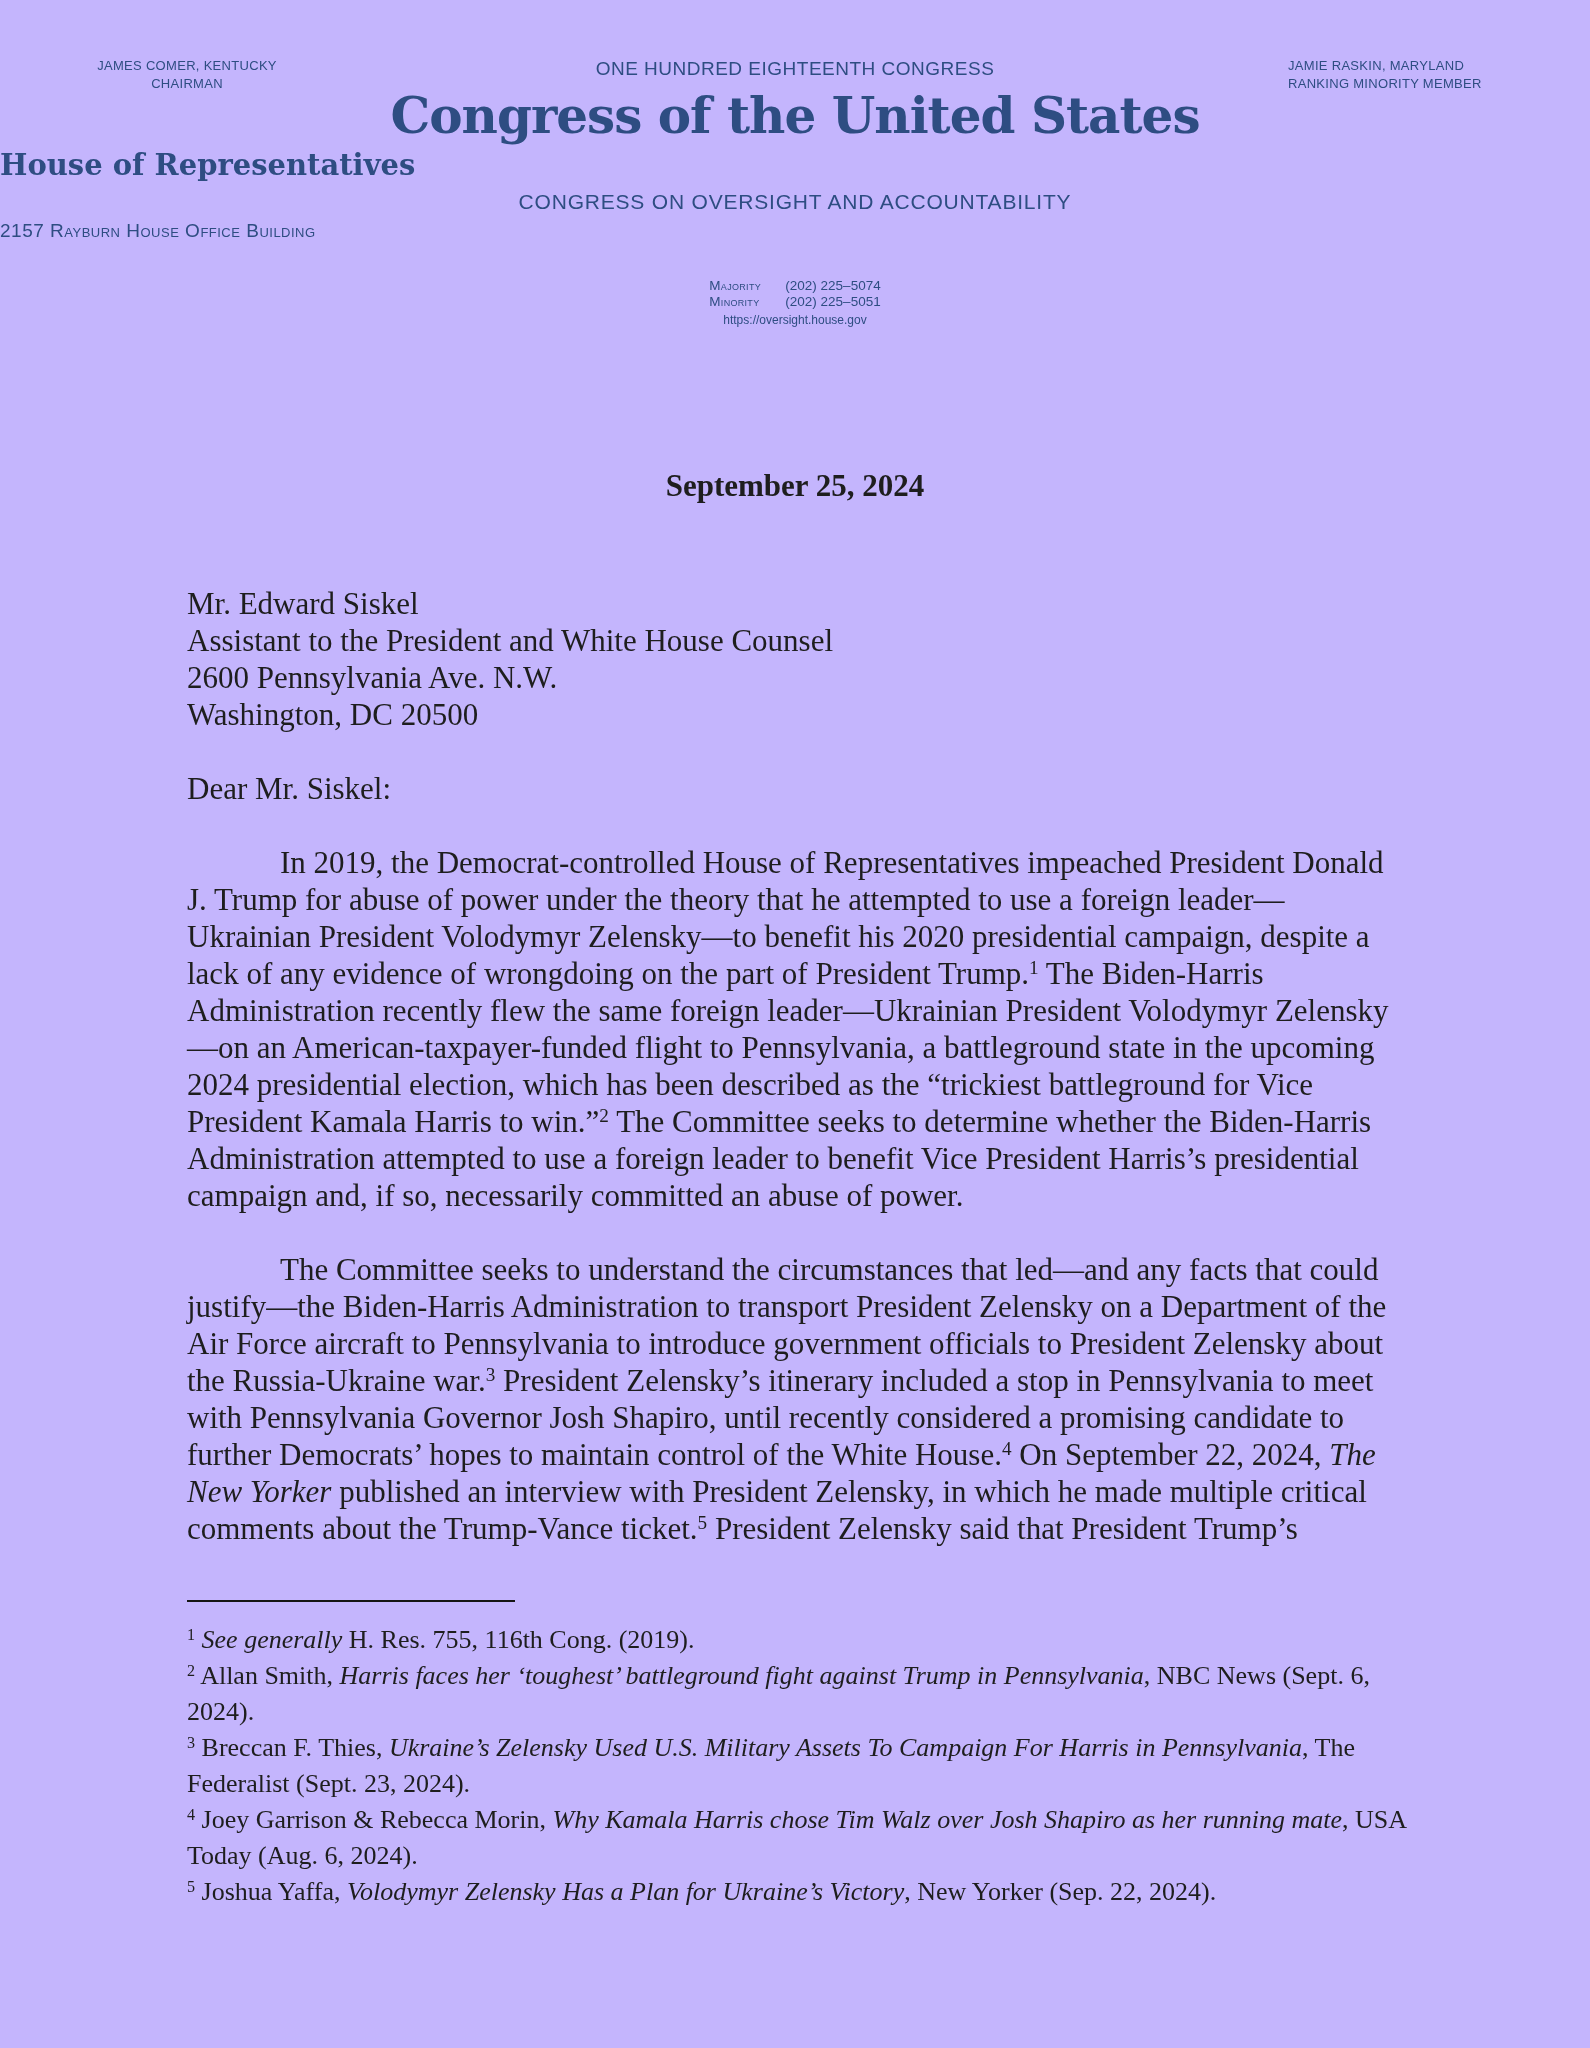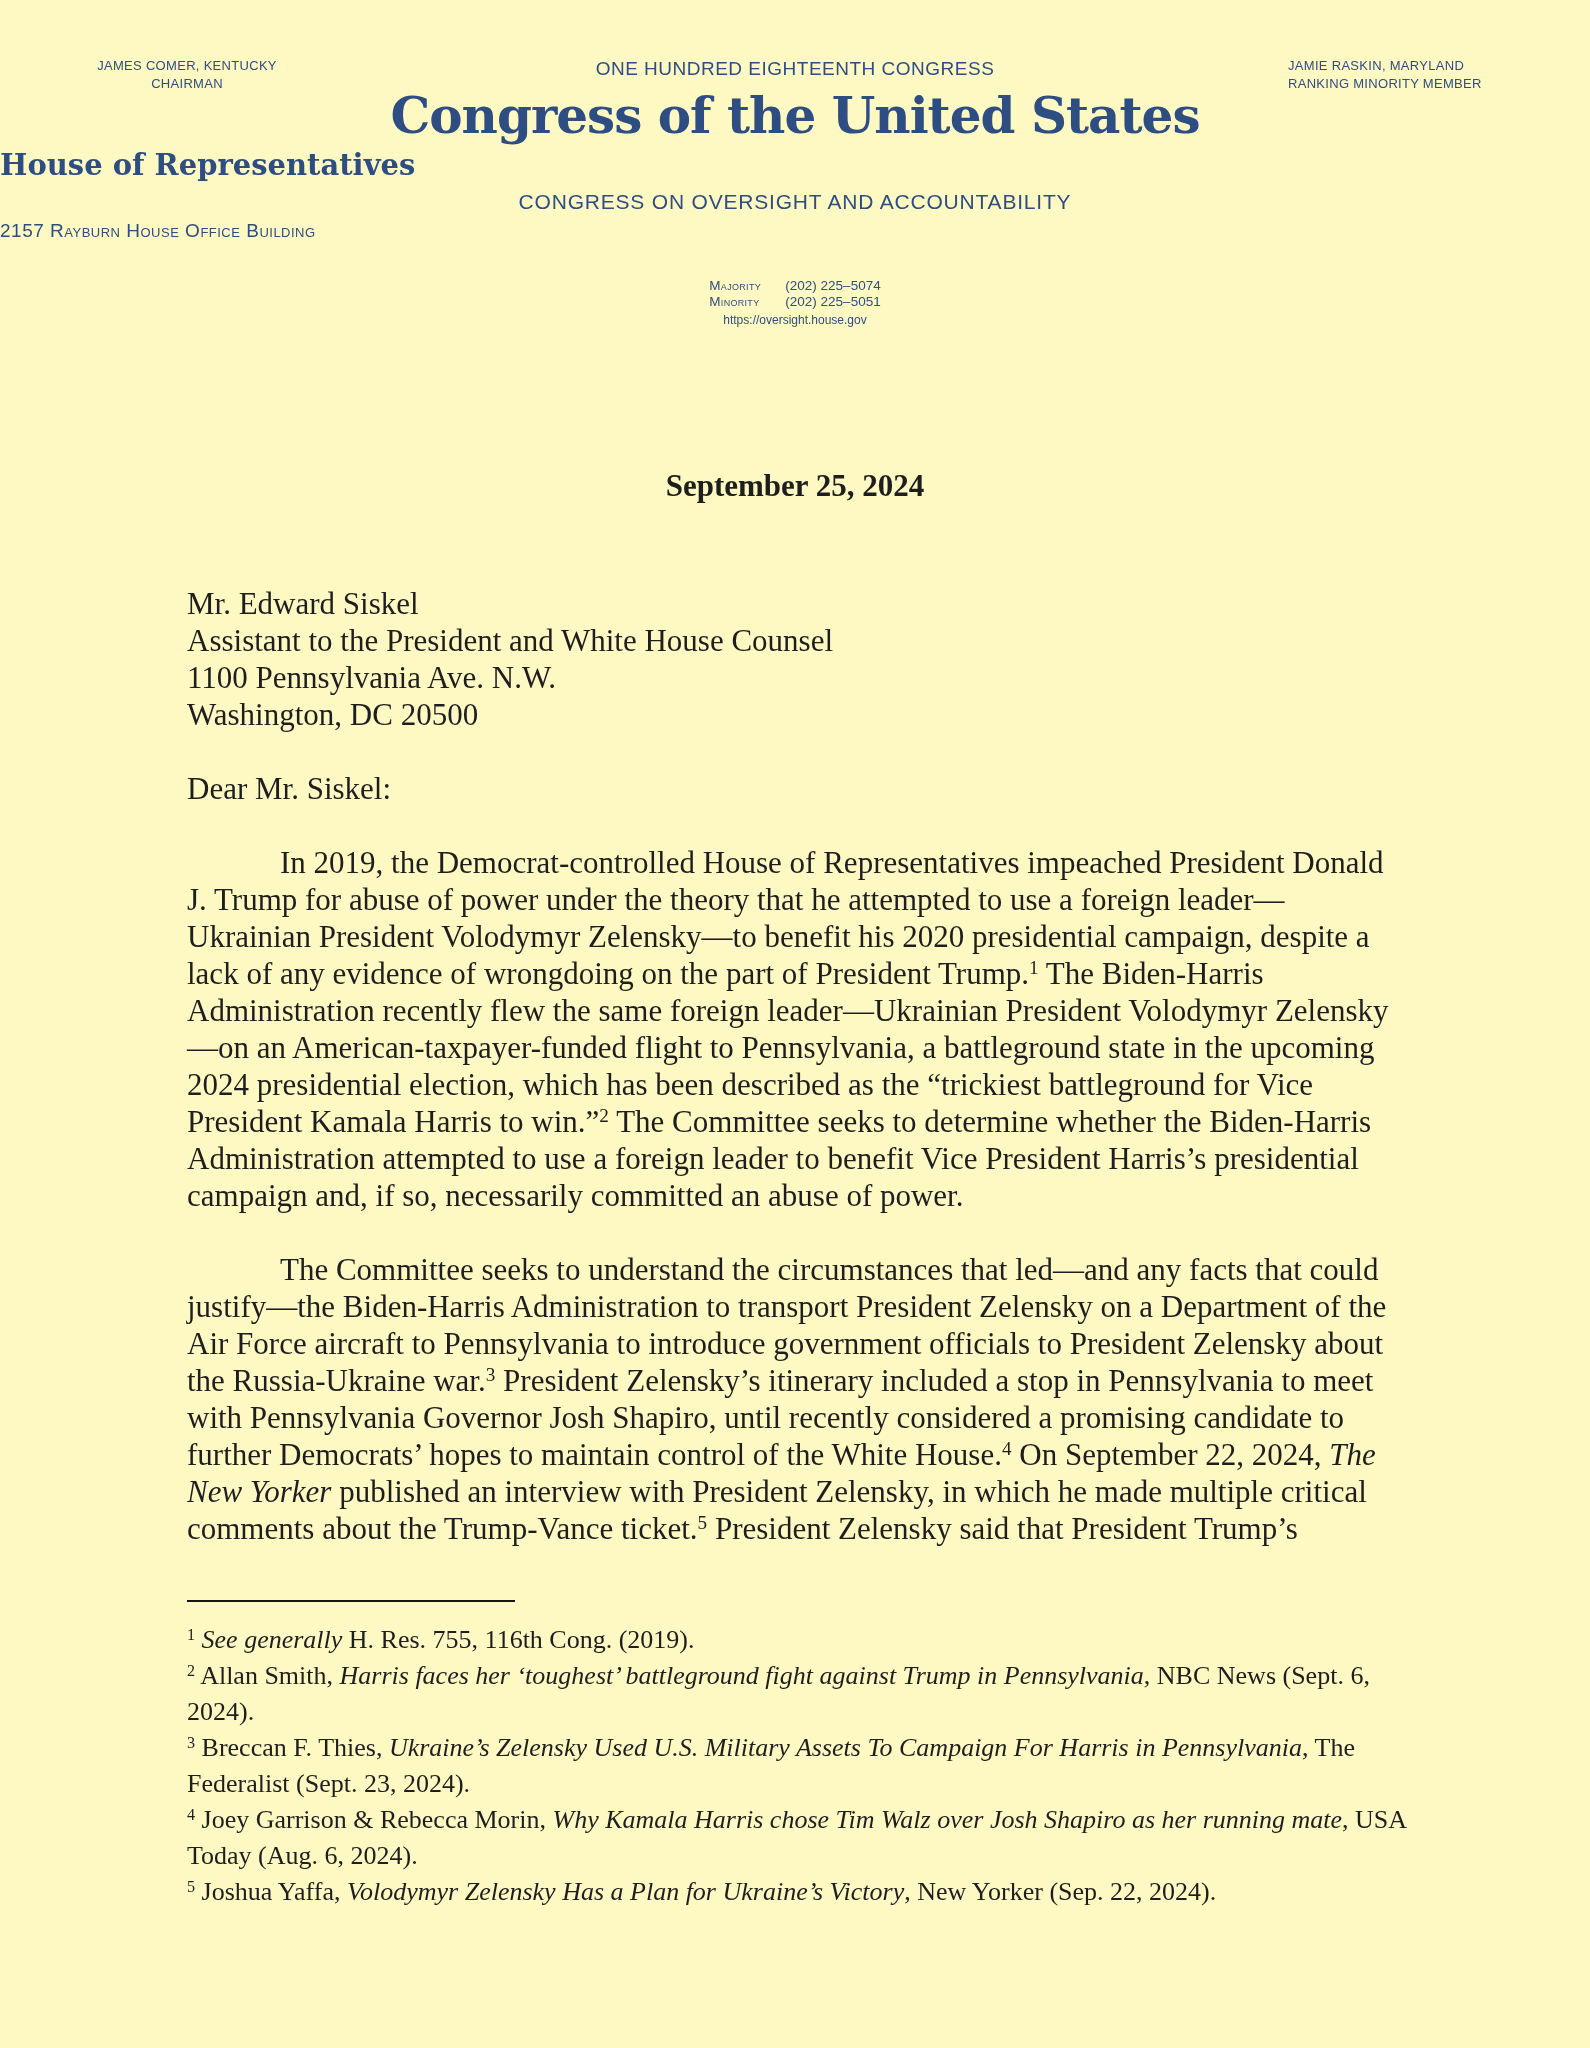--- a/index.html
+++ b/index.html
@@ -4,21 +4,21 @@
 <style>
   :root{
     --navy:#2e4d82;
     --ink:#1e1e1e;
   }
   html,body{margin:0;padding:0;background:#ffffff;}
   .page{
     position:relative;
     width:1590px;
     height:2048px;
-    background:#fef9c3;
+    background:#c4b5fd;
     font-family:"Liberation Serif", serif;
     color:var(--ink);
     overflow:hidden;
   }
   
   .letterhead{position:absolute;top:0;left:0;width:1590px;height:400px;
     font-family:"Liberation Sans", sans-serif;color:var(--navy);}
   .corner{position:absolute;top:57px;font-size:13px;line-height:18px;letter-spacing:.3px;}
   .corner.left{left:96px;width:182px;text-align:center;}
   .corner.right{left:1251px;width:230px;text-align:left;margin-left:37px;}
@@ -93,21 +93,21 @@
 
     <div class="website">https://oversight.house.gov</div>
   </header>
 
   <div class="date">September 25, 2024</div>
 
   <main class="body">
     <div class="recipient">
       <div>Mr. Edward Siskel</div>
       <div>Assistant to the President and White House Counsel</div>
-      <div>1100 Pennsylvania Ave. N.W.</div>
+      <div>2600 Pennsylvania Ave. N.W.</div>
       <div>Washington, DC 20500</div>
     </div>
 
     <div class="salutation">Dear Mr. Siskel:</div>
 
     <p class="para"><span>In 2019, the Democrat-controlled House of Representatives impeached President Donald J. Trump for abuse of power under the theory that he attempted to use a foreign leader—Ukrainian President Volodymyr Zelensky—to benefit his 2020 presidential campaign, despite a lack of any evidence of wrongdoing on the part of President Trump.</span><sup>1</sup><span>  The Biden-Harris Administration recently flew the same foreign leader—Ukrainian President Volodymyr Zelensky—on an American-taxpayer-funded flight to Pennsylvania, a battleground state in the upcoming 2024 presidential election, which has been described as the “trickiest battleground for Vice President Kamala Harris to win.”</span><sup>2</sup><span>  The Committee seeks to determine whether the Biden-Harris Administration attempted to use a foreign leader to benefit Vice President Harris’s presidential campaign and, if so, necessarily committed an abuse of power.</span></p>
     <p class="para"><span>The Committee seeks to understand the circumstances that led—and any facts that could justify—the Biden-Harris Administration to transport President Zelensky on a Department of the Air Force aircraft to Pennsylvania to introduce government officials to President Zelensky about the Russia-Ukraine war.</span><sup>3</sup><span>  President Zelensky’s itinerary included a stop in Pennsylvania to meet with Pennsylvania Governor Josh Shapiro, until recently considered a promising candidate to further Democrats’ hopes to maintain control of the White House.</span><sup>4</sup><span>  On September 22, 2024, </span><span class="it">The New Yorker</span><span> published an interview with President Zelensky, in which he made multiple critical comments about the Trump-Vance ticket.</span><sup>5</sup><span>  President Zelensky said that President Trump’s</span></p>
   </main>
 
   <footer class="footnotes">

